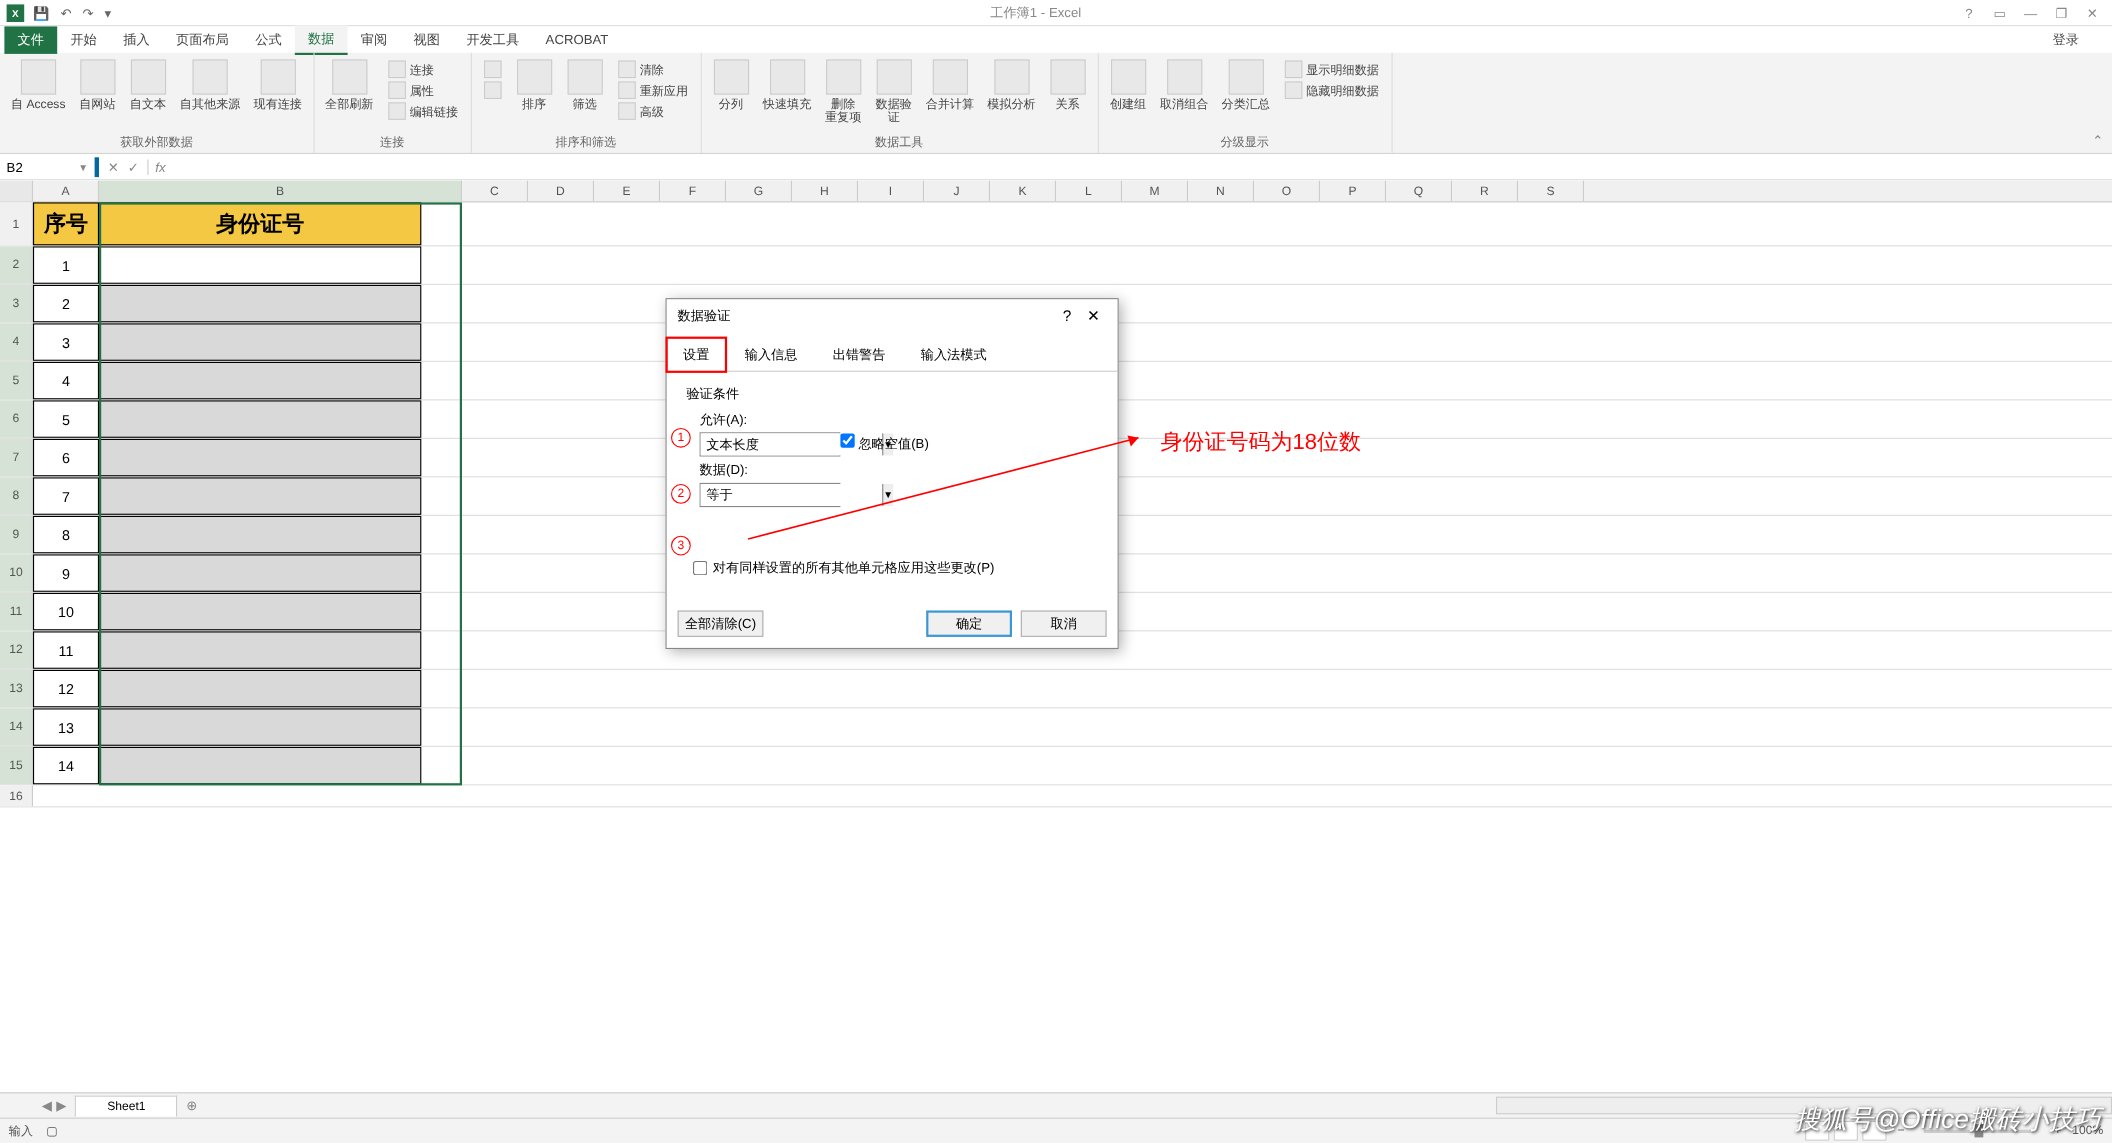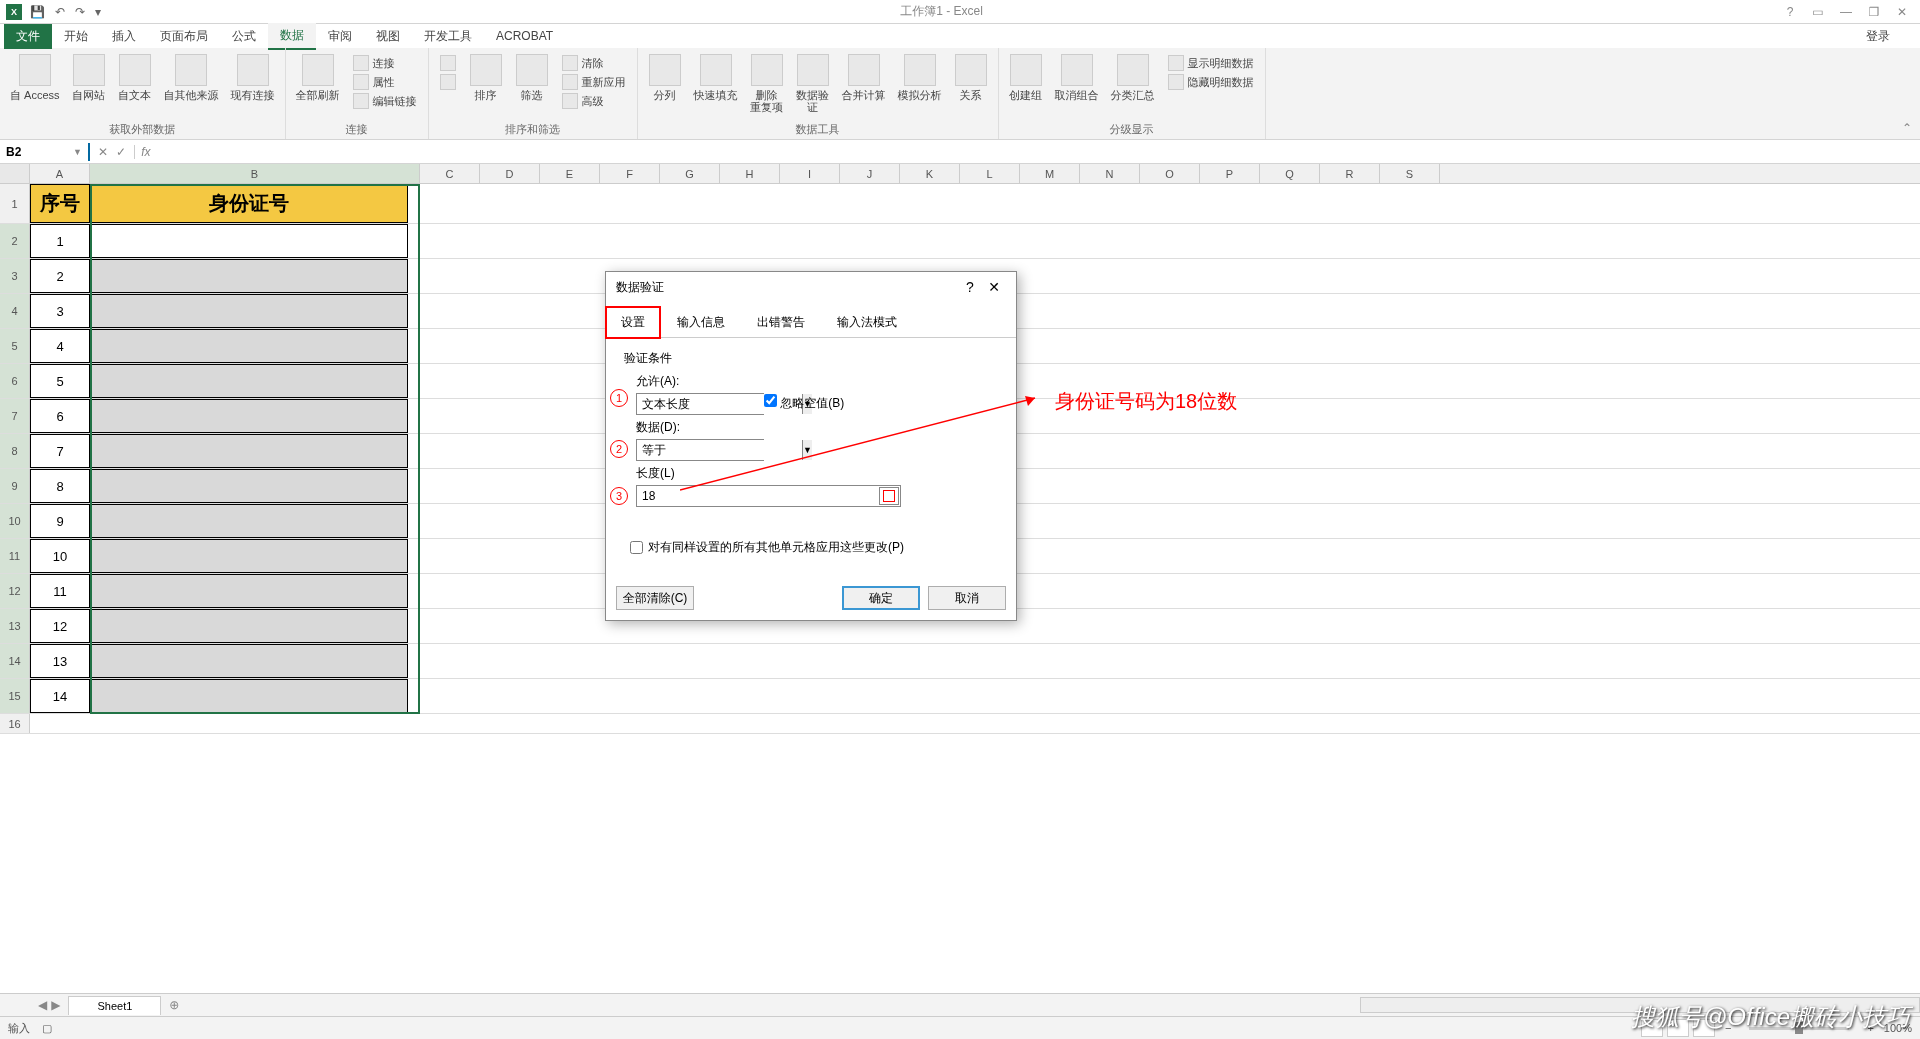--- a/index.html
+++ b/index.html
@@ -29,42 +29,42 @@
 .rbtn-lg { display: flex; flex-direction: column; align-items: center; padding: 2px 4px; cursor: pointer; min-width: 42px; }
 .rbtn-lg .ricon { width: 32px; height: 32px; background: #e8e8e8; border: 1px solid #ccc; margin-bottom: 3px; }
 .rbtn-lg .rlabel { font-size: 11px; color: #444; text-align: center; line-height: 1.1; white-space: pre-line; }
 .rbtn-stack { display: flex; flex-direction: column; gap: 1px; padding: 2px; }
 .rbtn-sm { display: flex; align-items: center; gap: 4px; padding: 1px 3px; cursor: pointer; font-size: 11px; color: #444; }
 .rbtn-sm .ricon-sm { width: 16px; height: 16px; background: #e8e8e8; border: 1px solid #ccc; }
 .ribbon .collapse { margin-left: auto; align-self: flex-end; padding: 4px 8px; color: #888; cursor: pointer; }
 
 
 .formula-row { height: 24px; display: flex; border-bottom: 1px solid #d4d4d4; align-items: center; background: #fff; }
-.namebox { width: 90px; border-right: 2px solid #0369a1; padding: 2px 6px; font-size: 12px; display: flex; align-items: center; font-weight: bold; }
+.namebox { width: 90px; border-right: 4px solid #0369a1; padding: 2px 6px; font-size: 12px; display: flex; align-items: center; }
 .namebox .dd { margin-left: auto; color: #888; font-size: 9px; }
 .fx-controls { padding: 0 8px; display: flex; gap: 8px; color: #888; border-right: 1px solid #ccc; }
 .fx-label { padding: 0 6px; font-style: italic; color: #888; }
 .formula-input { flex: 1; padding: 2px 6px; }
 
 
 .grid-area { position: absolute; top: 164px; left: 0; right: 0; bottom: 46px; background: #fff; overflow: hidden; }
 .col-headers { display: flex; height: 20px; background: #f0f0f0; border-bottom: 1px solid #ccc; }
 .corner { width: 30px; border-right: 1px solid #ccc; background: #e8e8e8; }
 .ch { border-right: 1px solid #ccc; text-align: center; font-size: 11px; color: #555; line-height: 20px; }
 .ch.A { width: 60px; }
 .ch.B { width: 330px; }
 .ch.other { width: 60px; }
 .ch.sel { background: #d5e2d5; }
 .rows { display: flex; flex-direction: column; }
 .row { display: flex; border-bottom: 1px solid #ddd; }
 .rh { width: 30px; background: #f0f0f0; border-right: 1px solid #ccc; text-align: center; font-size: 11px; color: #555; display: flex; align-items: center; justify-content: center; }
 .rh.sel { background: #d5e2d5; }
 .cell { border-right: 1px solid #ddd; display: flex; align-items: center; justify-content: center; font-size: 13px; }
 .cell.A { width: 60px; }
-.cell.B { width: 318px; }
+.cell.B { width: 293px; }
 .row.header { height: 40px; }
 .row.header .cell { background: #f4c842; border: 1px solid #000; font-weight: bold; font-size: 20px; }
 .row.data { height: 35px; }
 .row.data .cell.A { border: 1px solid #000; }
 .row.data .cell.B { background: #d9d9d9; border: 1px solid #000; }
 .row.data.first .cell.B { background: #fff; }
 .selection-outline { position: absolute; border: 2px solid #217346; pointer-events: none; }
 
 
 .dialog { position: absolute; left: 605px; top: 271px; width: 412px; background: #fff; border: 1px solid #888; box-shadow: 3px 3px 12px rgba(0,0,0,0.3); }
@@ -82,21 +82,21 @@
 .field-row { display: flex; align-items: center; gap: 0; }
 .combo { display: flex; width: 128px; border: 1px solid #888; height: 22px; }
 .combo input { border: none; flex: 1; padding: 0 5px; font-size: 12px; outline: none; }
 .combo .dd { width: 18px; border-left: 1px solid #888; background: #eee; text-align: center; font-size: 9px; line-height: 20px; cursor: pointer; }
 .textinput { display: flex; width: 265px; border: 1px solid #888; height: 22px; }
 .textinput input { border: none; flex: 1; padding: 0 5px; font-size: 12px; outline: none; }
 .textinput .range-btn { width: 20px; border: 1px solid #888; margin: 1px; background: #fff; cursor: pointer; display: flex; align-items: center; justify-content: center; }
 .range-icon { width: 12px; height: 12px; border: 1px solid red; position: relative; }
 .chk { display: flex; align-items: center; gap: 5px; font-size: 12px; }
 .chk input { width: 13px; height: 13px; }
-.apply-all { margin: 32px 0 8px 6px; }
+.apply-all { margin: 47px 0 8px 6px; }
 .dlg-buttons { display: flex; padding: 10px; border-top: 0; gap: 8px; }
 .dlg-buttons .spacer { flex: 1; }
 .dlg-btn { min-width: 78px; height: 24px; border: 1px solid #adadad; background: #f0f0f0; cursor: pointer; font-size: 12px; }
 .dlg-btn.primary { border: 2px solid #3b97d3; }
 
 
 .annot-circle { position: absolute; width: 18px; height: 18px; border: 1.5px solid red; border-radius: 50%; color: red; font-size: 11px; display: flex; align-items: center; justify-content: center; }
 .annot-arrow { position: absolute; pointer-events: none; }
 .annot-text { position: absolute; color: red; font-size: 20px; }
 
@@ -446,29 +446,20 @@
         </label>
       </div>
     </div>
     <div class="field">
       <label>数据(D):</label>
       <div class="combo">
         <input value="等于" style="">
         <div class="dd">▼</div>
       </div>
     </div>
-    <div class="field">
-      <label>长度(L)</label>
-      <div class="textinput">
-        <input value="18" style="">
-        <div class="range-btn">
-            <div class="range-icon"></div>
-          </div>
-      </div>
-    </div>
     <label class="chk apply-all">
       <input type="checkbox" style="">
       <span>对有同样设置的所有其他单元格应用这些更改(P)</span>
     </label>
   </div>
   <div class="dlg-buttons">
     <button class="dlg-btn">全部清除(C)</button>
     <div class="spacer"></div>
     <button class="dlg-btn primary">确定</button>
     <button class="dlg-btn">取消</button>

